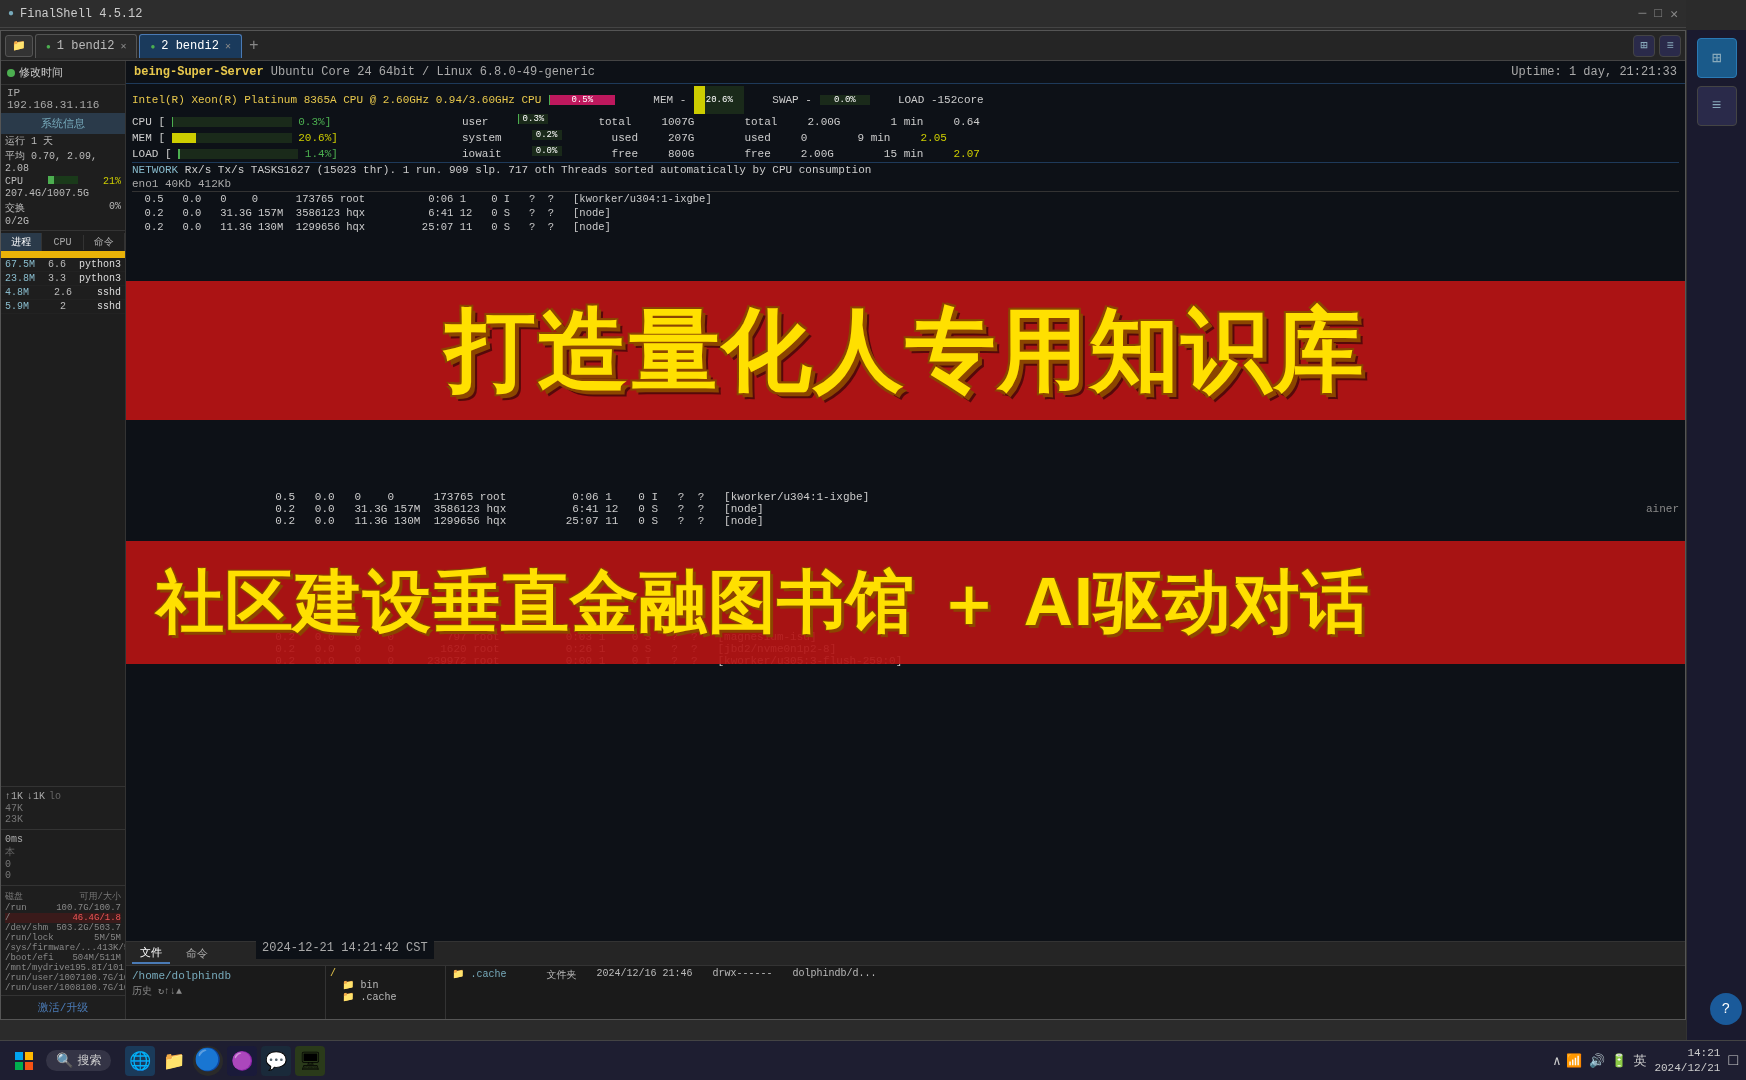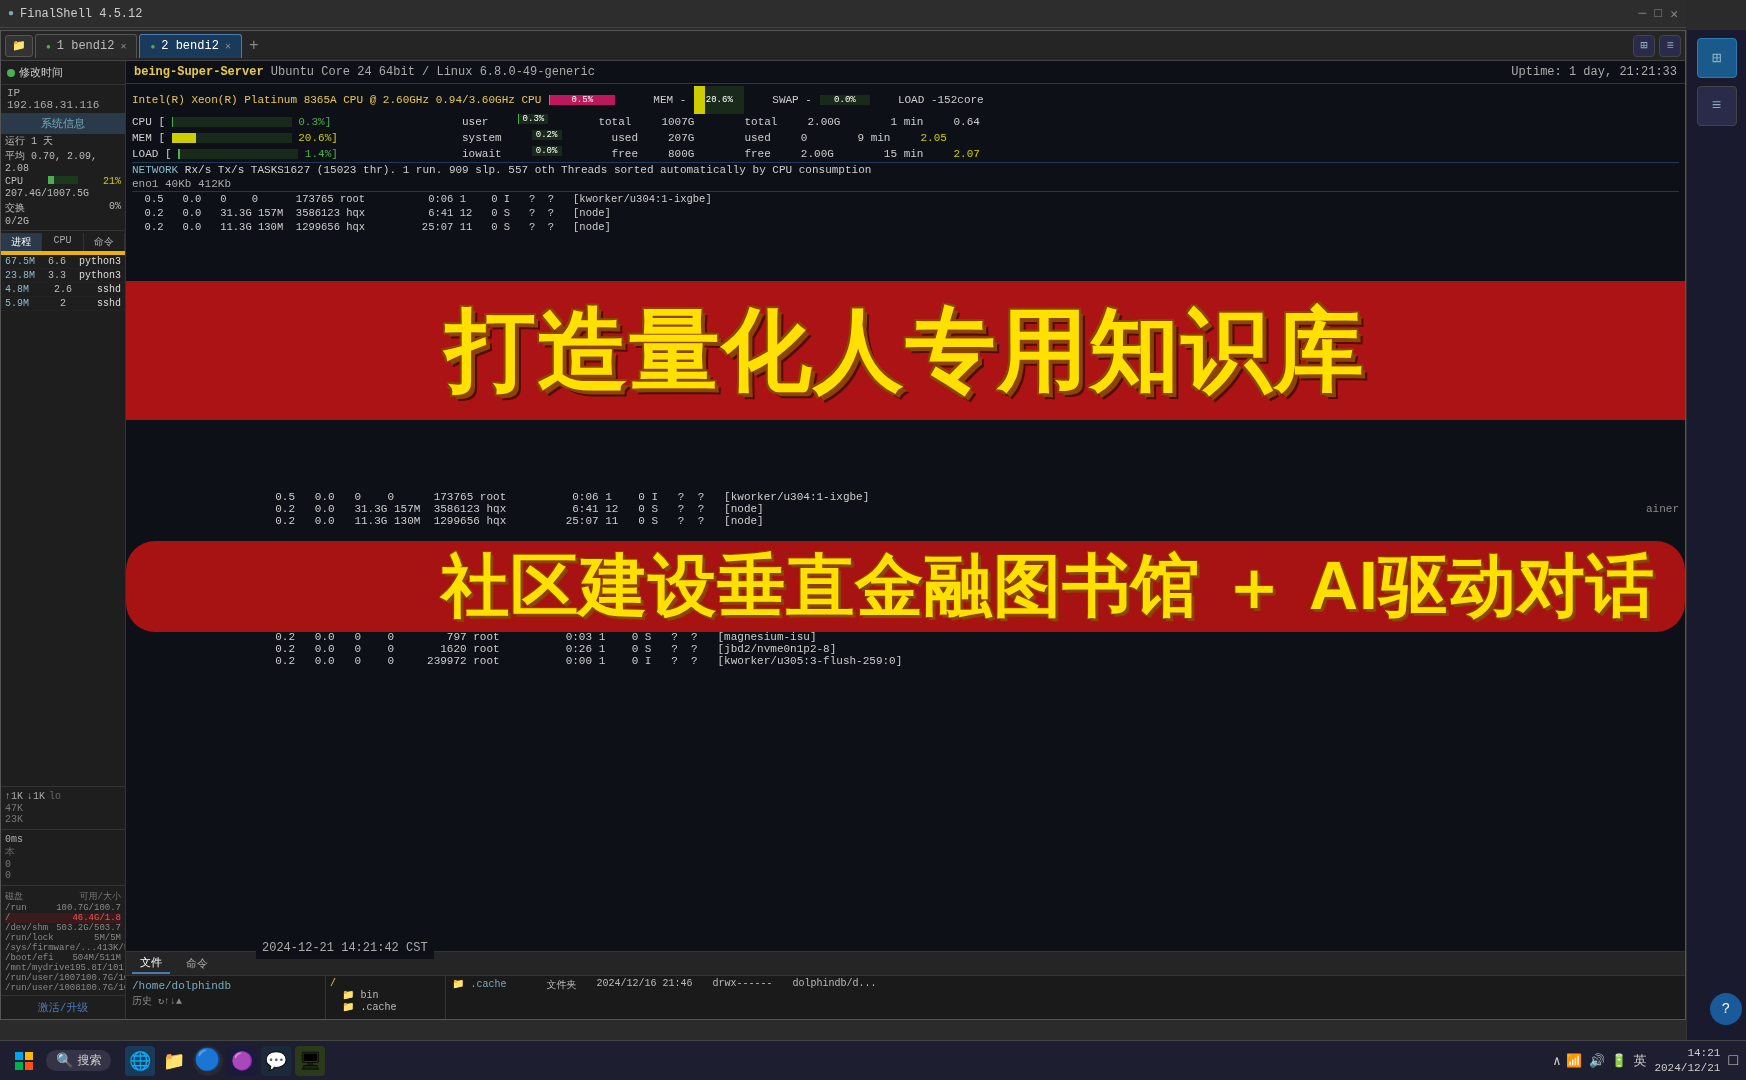--- a/index.html
+++ b/index.html
@@ -165,21 +165,22 @@
       justify-content: space-between;
       margin-bottom: 1px;
     }
     .sidebar-divider {
       height: 1px;
       background: #333;
       margin: 2px 0;
     }
     .sidebar-tabs {
       display: flex;
-      border-bottom: 4px solid #eab308;
+      border-bottom: 7px solid #eab308;
+      align-items: center;
     }
     .sidebar-tab {
       flex: 1;
       text-align: center;
       padding: 2px;
       font-size: 10px;
       color: #aaa;
       cursor: pointer;
       border-right: 1px solid #333;
     }
@@ -276,23 +277,22 @@
       background-clip: text;
     }
 
     .overlay-banner-bottom {
       position: absolute;
       top: 480px;
       left: 0;
       right: 0;
       z-index: 10;
       background: rgba(180, 20, 20, 0.92);
-      padding: 0 30px;
-      text-align: right;
-      border-radius: 29px;
+      padding: 16px 30px;
+      text-align: left;
     }
     .banner-subtitle {
       font-size: 68px;
       font-weight: 900;
       color: #FFE000;
       text-shadow:
         3px 3px 0 #8B4500,
         -1px -1px 0 #8B4500,
         1px -1px 0 #8B4500,
         -1px 1px 0 #8B4500;
@@ -317,21 +317,21 @@
       border-top: 1px solid #333;
       display: flex;
       align-items: center;
       padding: 0 6px;
       gap: 4px;
       flex-shrink: 0;
     }
 
     
     .file-manager {
-      height: 68px;
+      height: 78px;
       background: #1a1a1a;
       border-top: 1px solid #333;
       flex-shrink: 0;
     }
     .file-tabs {
       height: 24px;
       background: #252525;
       display: flex;
       align-items: center;
       padding: 0 6px;
@@ -776,21 +776,21 @@
               <span style="color:#cdcd00;">   2.07</span>
           </div>
         </div>
 
         <div style="height:1px;background:#1e3a5a;margin:0 6px;"></div>
 
         <div class="network-row">
           <span style="color:#8bc;">NETWORK</span>
           <span>          </span>
           <span>Rx/s    Tx/s    </span>
-          <span>TASKS1627 (15023 thr). 1 run. 909 slp. 557 oth Threads sorted automatically by CPU consumption</span>
+          <span>TASKS1627 (15023 thr). 1 run. 909 slp. 717 oth Threads sorted automatically by CPU consumption</span>
         </div>
         <div class="network-row" style="color:#aaa;">
           <span>eno1             40Kb    412Kb</span>
         </div>
 
         <div style="height:1px;background:#333;margin:0 6px;"></div>
 
         <div style="background:#0d1117;position:relative;">
           <div class="proc-data-row">  0.5   0.0   0    0      173765 root          0:06 1    0 I   ?  ?   [kworker/u304:1-ixgbe]</div>
           <div class="proc-data-row">  0.2   0.0   31.3G 157M  3586123 hqx          6:41 12   0 S   ?  ?   [node]</div>

